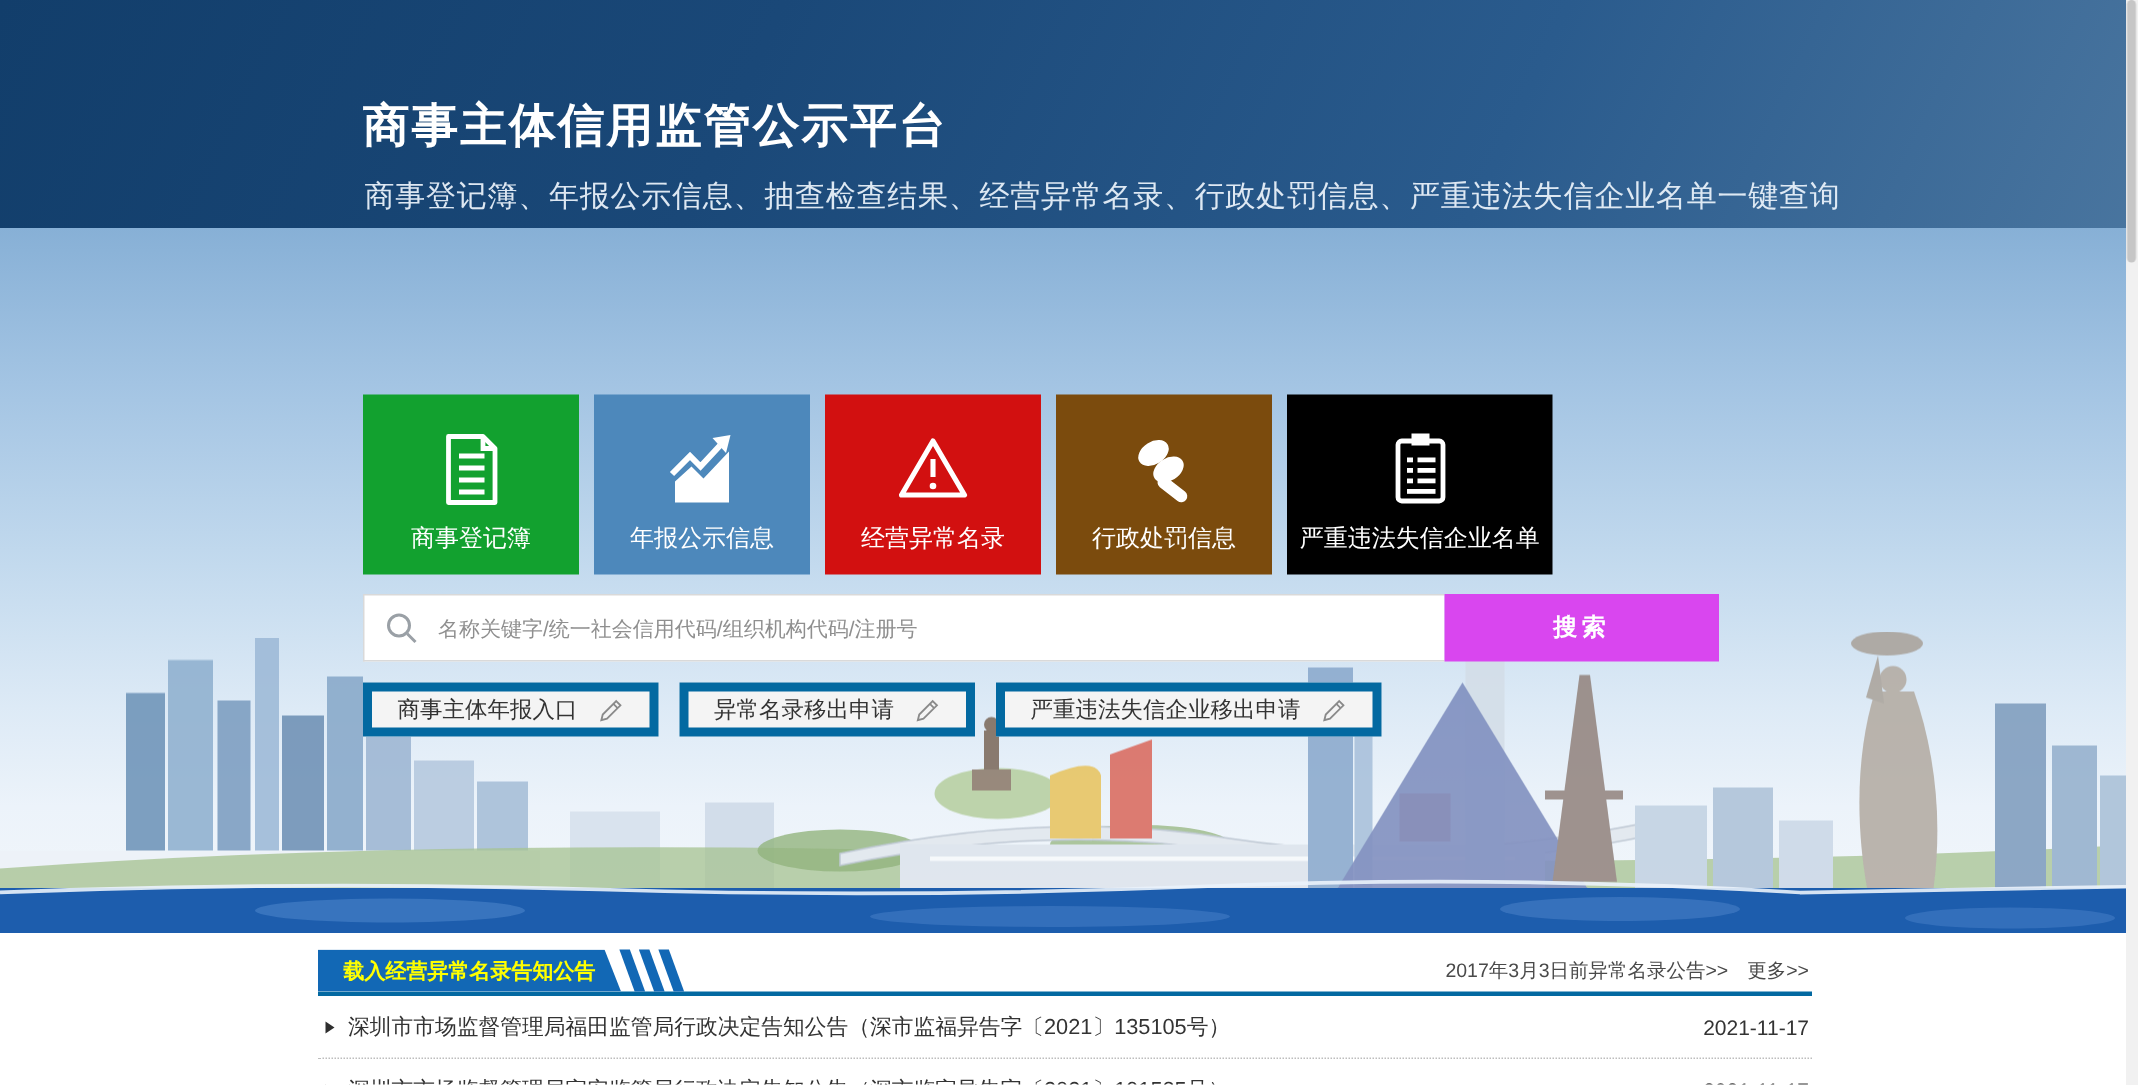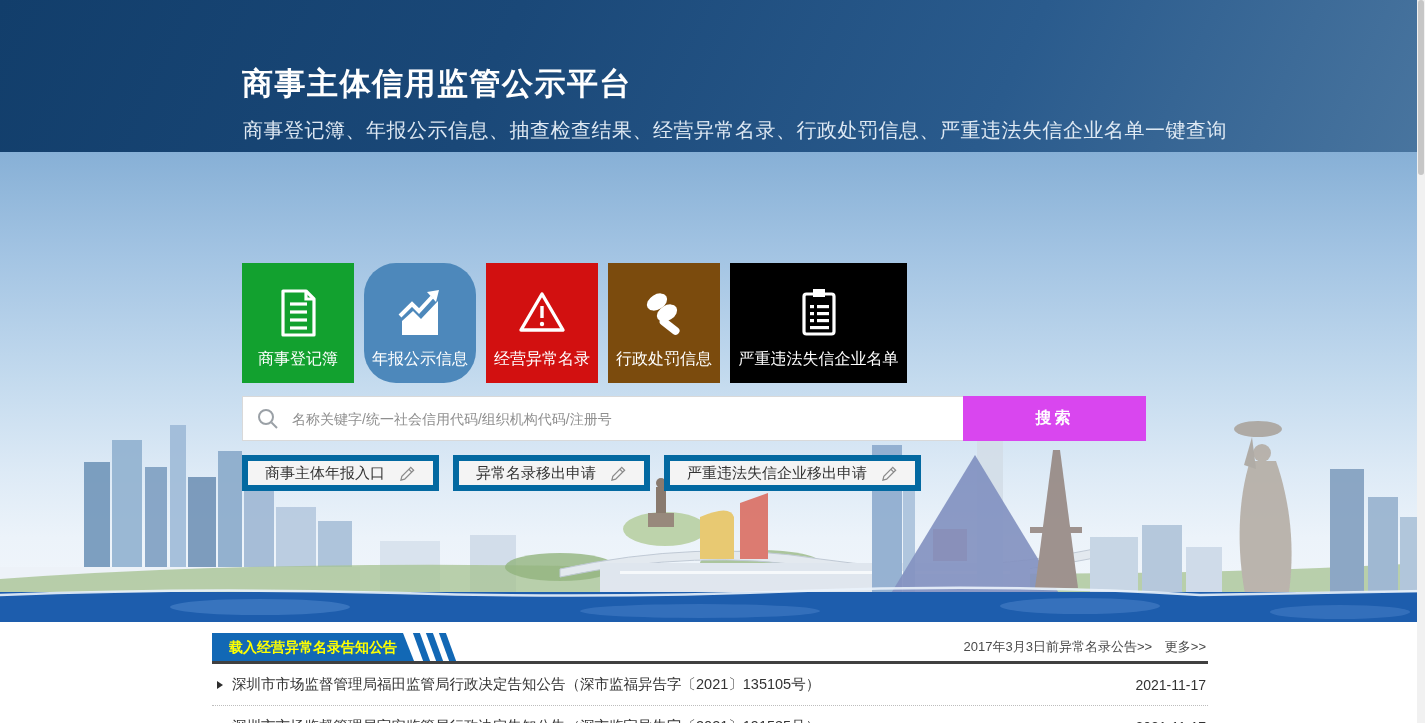--- a/index.html
+++ b/index.html
@@ -25,21 +25,21 @@
     font-size:20px;letter-spacing:.5px;white-space:nowrap;
   }
   
   .hero{
     position:absolute;top:152px;left:0;width:1425px;height:470px;
     background:linear-gradient(to bottom,#87b0d6 0%,#a3c4e3 22%,#c3daee 48%,#ddeaf6 68%,#ecf3fa 82%,#f3f7fb 100%);
   }
   .cityscape{position:absolute;bottom:0;left:0;}
   
   .tiles{position:absolute;top:263px;left:242px;display:flex;gap:10px;}
-  .tile{width:112px;height:120px;position:relative;cursor:pointer;}
+  .tile{width:144px;height:120px;position:relative;cursor:pointer;}
   .tile.wide{width:177px;}
   .tile-icon{height:76px;margin-top:12px;display:flex;align-items:center;justify-content:center;}
   .tile-label{
     position:absolute;bottom:13px;left:0;width:100%;text-align:center;
     color:#ffffff;font-size:16px;white-space:nowrap;
   }
   
   .searchbar{position:absolute;top:396px;left:242px;width:904px;height:45px;display:flex;}
   .search-input-wrap{
     flex:1;background:#ffffff;border:1px solid #d9d9d9;border-right:none;
@@ -57,21 +57,21 @@
   
   .quicklinks{position:absolute;top:455px;left:242px;display:flex;gap:14px;}
   .qlink{
     height:36px;background:#f4f4f4;border:6px solid #0369a1;box-sizing:border-box;
     display:flex;align-items:center;padding:0 17px;cursor:pointer;
   }
   .qlink-label{font-size:15px;color:#333;white-space:nowrap;}
   .qlink .pencil{margin-left:14px;display:flex;}
   
   .announce{position:absolute;top:633px;left:212px;width:996px;background:#fff;}
-  .ann-head{position:relative;height:28px;border-bottom:3px solid #404040;}
+  .ann-head{position:relative;height:28px;border-bottom:3px solid #0369a1;}
   .ann-badge{
     position:absolute;left:0;top:0;height:28px;line-height:28px;padding:0 17px;
     font-size:14px;font-weight:700;white-space:nowrap;
     clip-path:polygon(0 0,calc(100% - 11px) 0,100% 100%,0 100%);
   }
   .ann-stripes{position:absolute;left:206px;top:0;height:28px;display:flex;gap:6px;}
   .stripe{width:7px;height:28px;transform:skewX(20deg);}
   .ann-links{position:absolute;right:2px;top:5px;font-size:13px;color:#4a4a4a;}
   .ann-links span{cursor:pointer;}
   .ann-links .more{margin-left:9px;}
@@ -171,21 +171,21 @@
         <path d="M36 6 v8 h8" fill="none" stroke="#fff" stroke-width="3.2"></path>
         <line x1="20" y1="19" x2="37" y2="19" stroke="#fff" stroke-width="3.2"></line>
         <line x1="20" y1="27" x2="37" y2="27" stroke="#fff" stroke-width="3.2"></line>
         <line x1="20" y1="35" x2="37" y2="35" stroke="#fff" stroke-width="3.2"></line>
         <line x1="20" y1="43" x2="37" y2="43" stroke="#fff" stroke-width="3.2"></line>
       </svg>
     </div>
     <div class="tile-label">商事登记簿</div>
   </div>
 
-  <div class="tile" style="background: rgb(77, 136, 187); border-radius: 32px;">
+  <div class="tile" style="background: rgb(77, 136, 187);">
     <div class="tile-icon">
       <svg width="56" height="56" viewBox="0 0 56 56">
         <polygon points="10,50 10,36 21,26 29,34 46,16 46,50" fill="#fff"></polygon>
         <polyline points="8,31 20,19 27,26 40,12" stroke="#fff" stroke-width="4" fill="none"></polyline>
         <polygon points="35,7 47,5 44,17" fill="#fff"></polygon>
       </svg>
     </div>
     <div class="tile-label">年报公示信息</div>
   </div>
 

